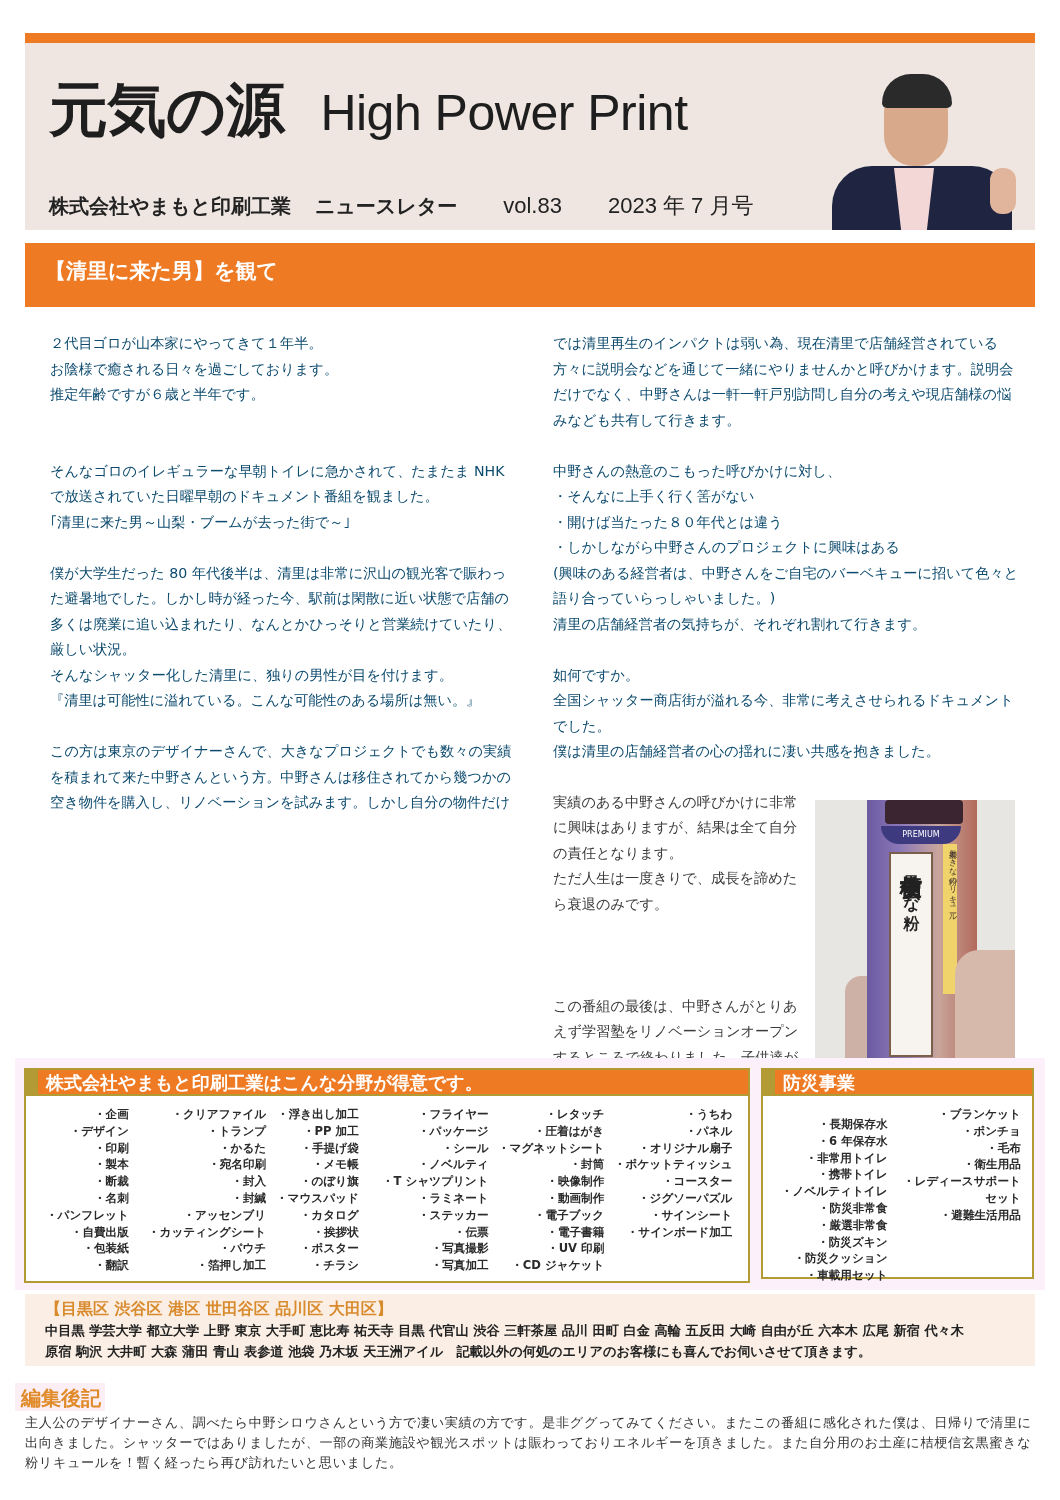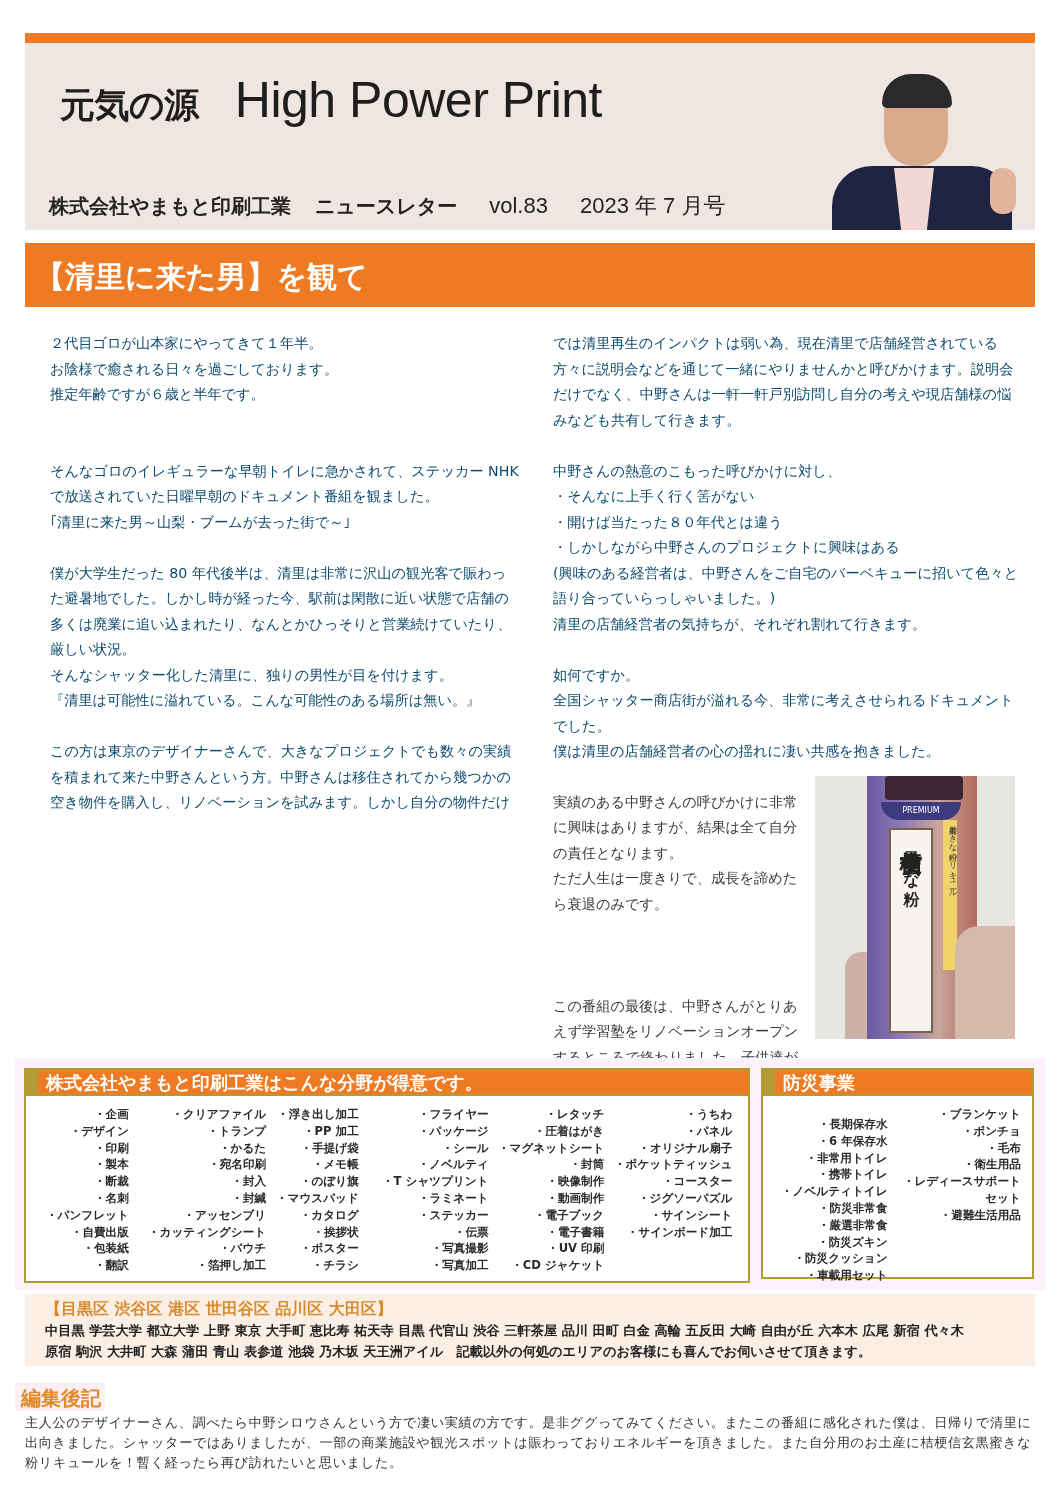--- a/index.html
+++ b/index.html
@@ -2,43 +2,43 @@
 <html><head>
 <meta charset="utf-8">
 <style>
   * { box-sizing: border-box; margin: 0; padding: 0; }
   html, body { width: 1060px; height: 1500px; background: #ffffff; }
   body { position: relative; font-family: "DejaVu Sans", "Liberation Sans", sans-serif; color: #333; overflow: hidden; }
 
   .top-rule { position: absolute; left: 25px; top: 33px; width: 1010px; height: 10px; background: #ee7a23; }
   .masthead { position: absolute; left: 25px; top: 43px; width: 1010px; height: 187px; background: #efe6e1; }
   .mast-title { position: absolute; left: 24px; top: 28px; font-size: 50px; color: #1e1e1e; letter-spacing: -0.5px; white-space: nowrap; font-family: "Liberation Sans", "DejaVu Sans", sans-serif; }
-  .mast-title .jp { font-family: "DejaVu Sans", sans-serif; font-weight: bold; font-size: 35px; margin-left: 11px; }
+  .mast-title .jp { font-family: "DejaVu Sans", sans-serif; font-weight: bold; font-size: 59px; }
   .mast-sub { position: absolute; left: 24px; top: 148px; font-size: 20px; font-weight: bold; color: #222; white-space: nowrap; }
   .mast-sub span { margin-right: 24px; }
-  .mast-sub .vol { font-weight: normal; font-family: "Liberation Sans", sans-serif; font-size: 22px; margin-left: 8px; }
+  .mast-sub .vol { font-weight: normal; font-family: "Liberation Sans", sans-serif; font-size: 22px; margin-left: 22px; }
 
   .portrait { position: absolute; left: 832px; top: 70px; width: 190px; height: 160px; overflow: hidden; }
   .portrait .head { position: absolute; left: 52px; top: 10px; width: 64px; height: 86px; border-radius: 32px 32px 30px 30px; background: #d9a98c; }
   .portrait .hair { position: absolute; left: 50px; top: 4px; width: 70px; height: 34px; border-radius: 35px 35px 6px 6px; background: #2a2a2a; }
   .portrait .jacket { position: absolute; left: 0px; top: 96px; width: 180px; height: 80px; border-radius: 40px 40px 0 0; background: #1f2540; }
   .portrait .shirt { position: absolute; left: 62px; top: 98px; width: 40px; height: 70px; background: #f3d6d6; clip-path: polygon(0 0, 100% 0, 80% 100%, 20% 100%); }
   .portrait .fist { position: absolute; left: 158px; top: 98px; width: 26px; height: 46px; border-radius: 12px; background: #e1b59c; }
 
   .section-bar { position: absolute; left: 25px; top: 243px; width: 1010px; height: 64px; background: #ee7a23; }
-  .section-bar h1 { position: absolute; left: 10px; top: 14px; font-size: 30px; font-weight: bold; color: #fff; white-space: nowrap; }
+  .section-bar h1 { position: absolute; left: 20px; top: 14px; font-size: 21px; font-weight: bold; color: #fff; white-space: nowrap; }
 
   .col { position: absolute; top: 331px; font-size: 14.2px; line-height: 25.5px; color: #0c4a6e; }
   .col p { white-space: pre-line; }
   .col-left { left: 50px; width: 470px; }
   .col-right { left: 553px; width: 470px; }
   .col-right-narrow { position: absolute; left: 553px; top: 764px; width: 250px; font-size: 14.2px; line-height: 25.5px; color: #3a3a3a; white-space: pre-line; }
   .gap { height: 25.5px; }
 
-  .bottle-photo { position: absolute; left: 815px; top: 776px; width: 200px; height: 263px; background: #e8e6e2; overflow: hidden; }
+  .bottle-photo { position: absolute; left: 815px; top: 800px; width: 200px; height: 263px; background: #e8e6e2; overflow: hidden; }
   .bottle { position: absolute; left: 52px; top: 0; width: 110px; height: 263px; background: linear-gradient(90deg, #6b5aa0 0%, #8b78b8 30%, #c9a59b 65%, #b26a5c 100%); }
   .bottle .neck { position: absolute; left: 18px; top: 0; width: 78px; height: 24px; background: #3a2530; border-radius: 4px; }
   .bottle .label { position: absolute; left: 22px; top: 52px; width: 44px; height: 205px; background: #f7f3ee; border: 2px solid #7a5f4a; }
   .bottle .label span { display: block; writing-mode: vertical-rl; font-size: 22px; color: #222; margin: 4px auto; font-weight: bold; }
   .bottle .side-label { position: absolute; left: 76px; top: 44px; width: 14px; height: 150px; background: #f0d36a; font-size: 8px; writing-mode: vertical-rl; color: #433; overflow: hidden; }
   .bottle .premium { position: absolute; left: 14px; top: 26px; width: 80px; height: 18px; background: #3d3a80; color: #fff; font-size: 8px; text-align: center; line-height: 18px; border-radius: 0 0 30px 30px; }
   .hand { position: absolute; left: 140px; top: 150px; width: 60px; height: 113px; background: #d7b9ac; border-radius: 24px 0 0 0; }
   .hand2 { position: absolute; left: 30px; top: 176px; width: 34px; height: 87px; background: #cdb1a6; border-radius: 16px 0 0 0; }
 
   .panel-bg { position: absolute; left: 15px; top: 1058px; width: 1030px; height: 232px; background: #fcf0fa; }
@@ -86,21 +86,21 @@
 <div class="section-bar">
   <h1>【清里に来た男】を観て</h1>
 </div>
 
 <div class="col col-left">
   <p>２代目ゴロが山本家にやってきて１年半。
 お陰様で癒される日々を過ごしております。
 推定年齢ですが６歳と半年です。</p>
   <div class="gap"></div>
   <div class="gap"></div>
-  <p>そんなゴロのイレギュラーな早朝トイレに急かされて、ステッカー NHK で放送されていた日曜早朝のドキュメント番組を観ました。
+  <p>そんなゴロのイレギュラーな早朝トイレに急かされて、たまたま NHK で放送されていた日曜早朝のドキュメント番組を観ました。
 ｢清里に来た男～山梨・ブームが去った街で～｣</p>
   <div class="gap"></div>
   <p>僕が大学生だった 80 年代後半は、清里は非常に沢山の観光客で賑わった避暑地でした。しかし時が経った今、駅前は閑散に近い状態で店舗の多くは廃業に追い込まれたり、なんとかひっそりと営業続けていたり、厳しい状況。
 そんなシャッター化した清里に、独りの男性が目を付けます。
 『清里は可能性に溢れている。こんな可能性のある場所は無い。』</p>
   <div class="gap"></div>
   <p>この方は東京のデザイナーさんで、大きなプロジェクトでも数々の実績を積まれて来た中野さんという方。中野さんは移住されてから幾つかの空き物件を購入し、リノベーションを試みます。しかし自分の物件だけ</p>
 </div>
 
 <div class="col col-right">

